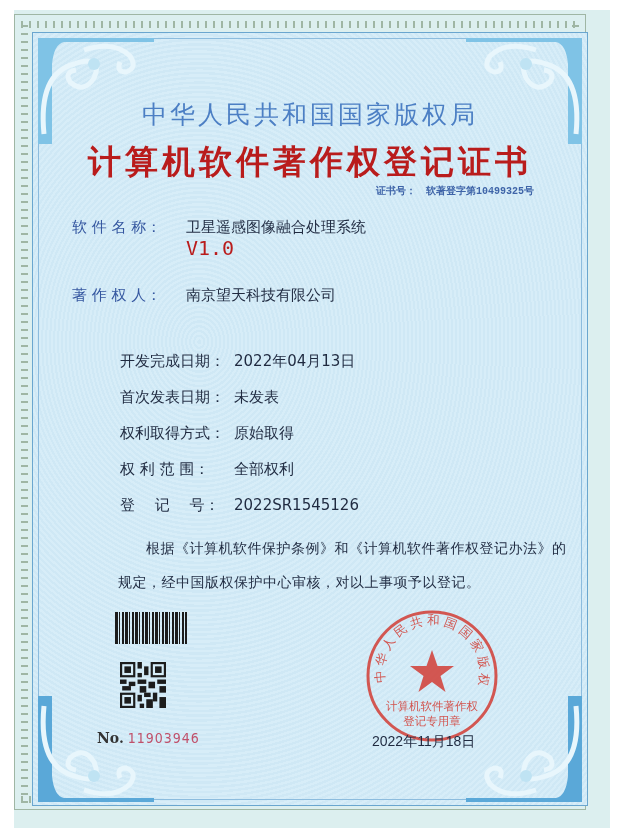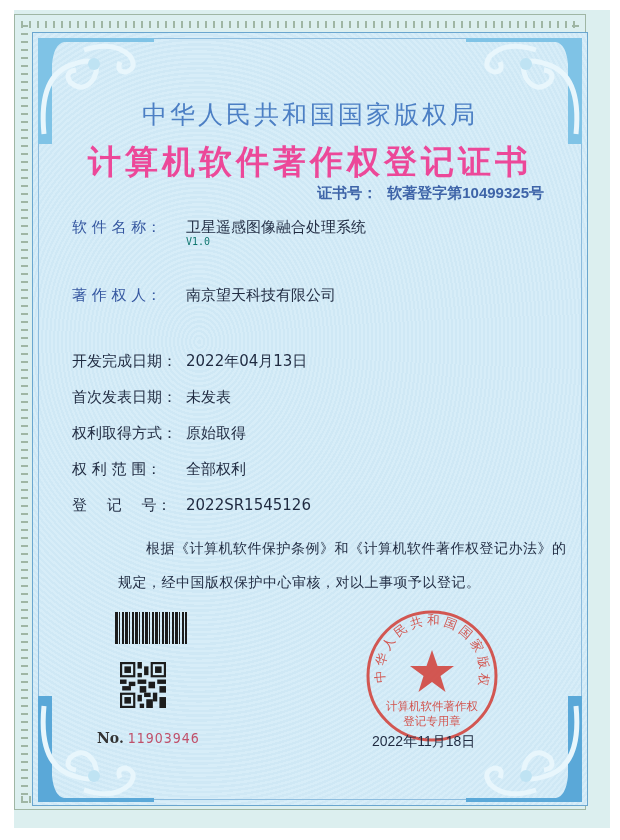--- a/index.html
+++ b/index.html
@@ -19,29 +19,29 @@
     border:1px solid #6aa6cf;box-sizing:border-box;}
   .inner2{position:absolute;left:38px;top:38px;width:544px;height:762px;border:1px solid #8cbcde;box-sizing:border-box;}
   .corner{position:absolute;width:120px;height:110px;}
   .corner svg{width:100%;height:100%;}
   .c-tl{left:34px;top:34px;}
   .c-tr{right:34px;top:34px;transform:scaleX(-1);}
   .c-bl{left:34px;bottom:34px;transform:scaleY(-1);}
   .c-br{right:34px;bottom:34px;transform:scale(-1,-1);}
 
   .title1{position:absolute;left:0;width:620px;top:98px;text-align:center;font-family:"DejaVu Sans","Liberation Sans",sans-serif;font-size:25px;letter-spacing:3px;color:#4c7fc4;}
-  .title2{position:absolute;left:0;width:620px;top:140px;text-align:center;font-size:33px;letter-spacing:4px;color:#ec4899;font-weight:bold;}
-  .certno{position:absolute;right:76px;top:184px;font-size:15px;color:#3e64a8;font-weight:bold;font-family:Liberation Sans, sans-serif;}
+  .title2{position:absolute;left:0;width:620px;top:140px;text-align:center;font-size:33px;letter-spacing:4px;color:#b91c1c;font-weight:bold;}
+  .certno{position:absolute;right:86px;top:184px;font-size:10px;color:#3e64a8;font-weight:bold;font-family:Liberation Mono, monospace;}
   .certno span{margin-left:10px;}
 
   .field{position:absolute;left:72px;font-size:15px;font-family:"DejaVu Sans","Liberation Sans",sans-serif;}
   .field .lbl{display:inline-block;width:114px;color:#3557a0;}
   .field .val{color:#1f2a40;}
-  .field .lbl.dark{color:#1f2a40;}
-  .sub{position:absolute;left:186px;font-size:10px;color:#0f766e;font-family:"DejaVu Sans Mono","Liberation Mono",monospace;}
+  .field .lbl.dark{color:#1f2a40;margin-left:48px;}
+  .sub{position:absolute;left:186px;font-size:20px;color:#b91c1c;font-family:"DejaVu Sans Mono","Liberation Mono",monospace;}
 
   .para{position:absolute;left:72px;width:480px;font-size:14px;color:#1f2a40;font-family:"DejaVu Sans","Liberation Sans",sans-serif;letter-spacing:0.5px;margin-left:46px;}
 
   .barcode{position:absolute;left:115px;top:612px;width:72px;height:32px;
     background:repeating-linear-gradient(90deg,#1c1c1c 0 3px,transparent 3px 4px,#1c1c1c 4px 5px,transparent 5px 7px,#1c1c1c 7px 9px,transparent 9px 10px);}
   .qr{position:absolute;left:120px;top:662px;width:46px;height:46px;}
   .no{position:absolute;left:97px;top:730px;font-size:14px;color:#333;font-family:"DejaVu Serif","Liberation Serif",serif;}
   .no span{color:#c0506a;font-family:"DejaVu Sans Condensed","DejaVu Sans",sans-serif;margin-left:4px;letter-spacing:1px;}
 
   .seal{position:absolute;left:364px;top:608px;width:136px;height:136px;}

